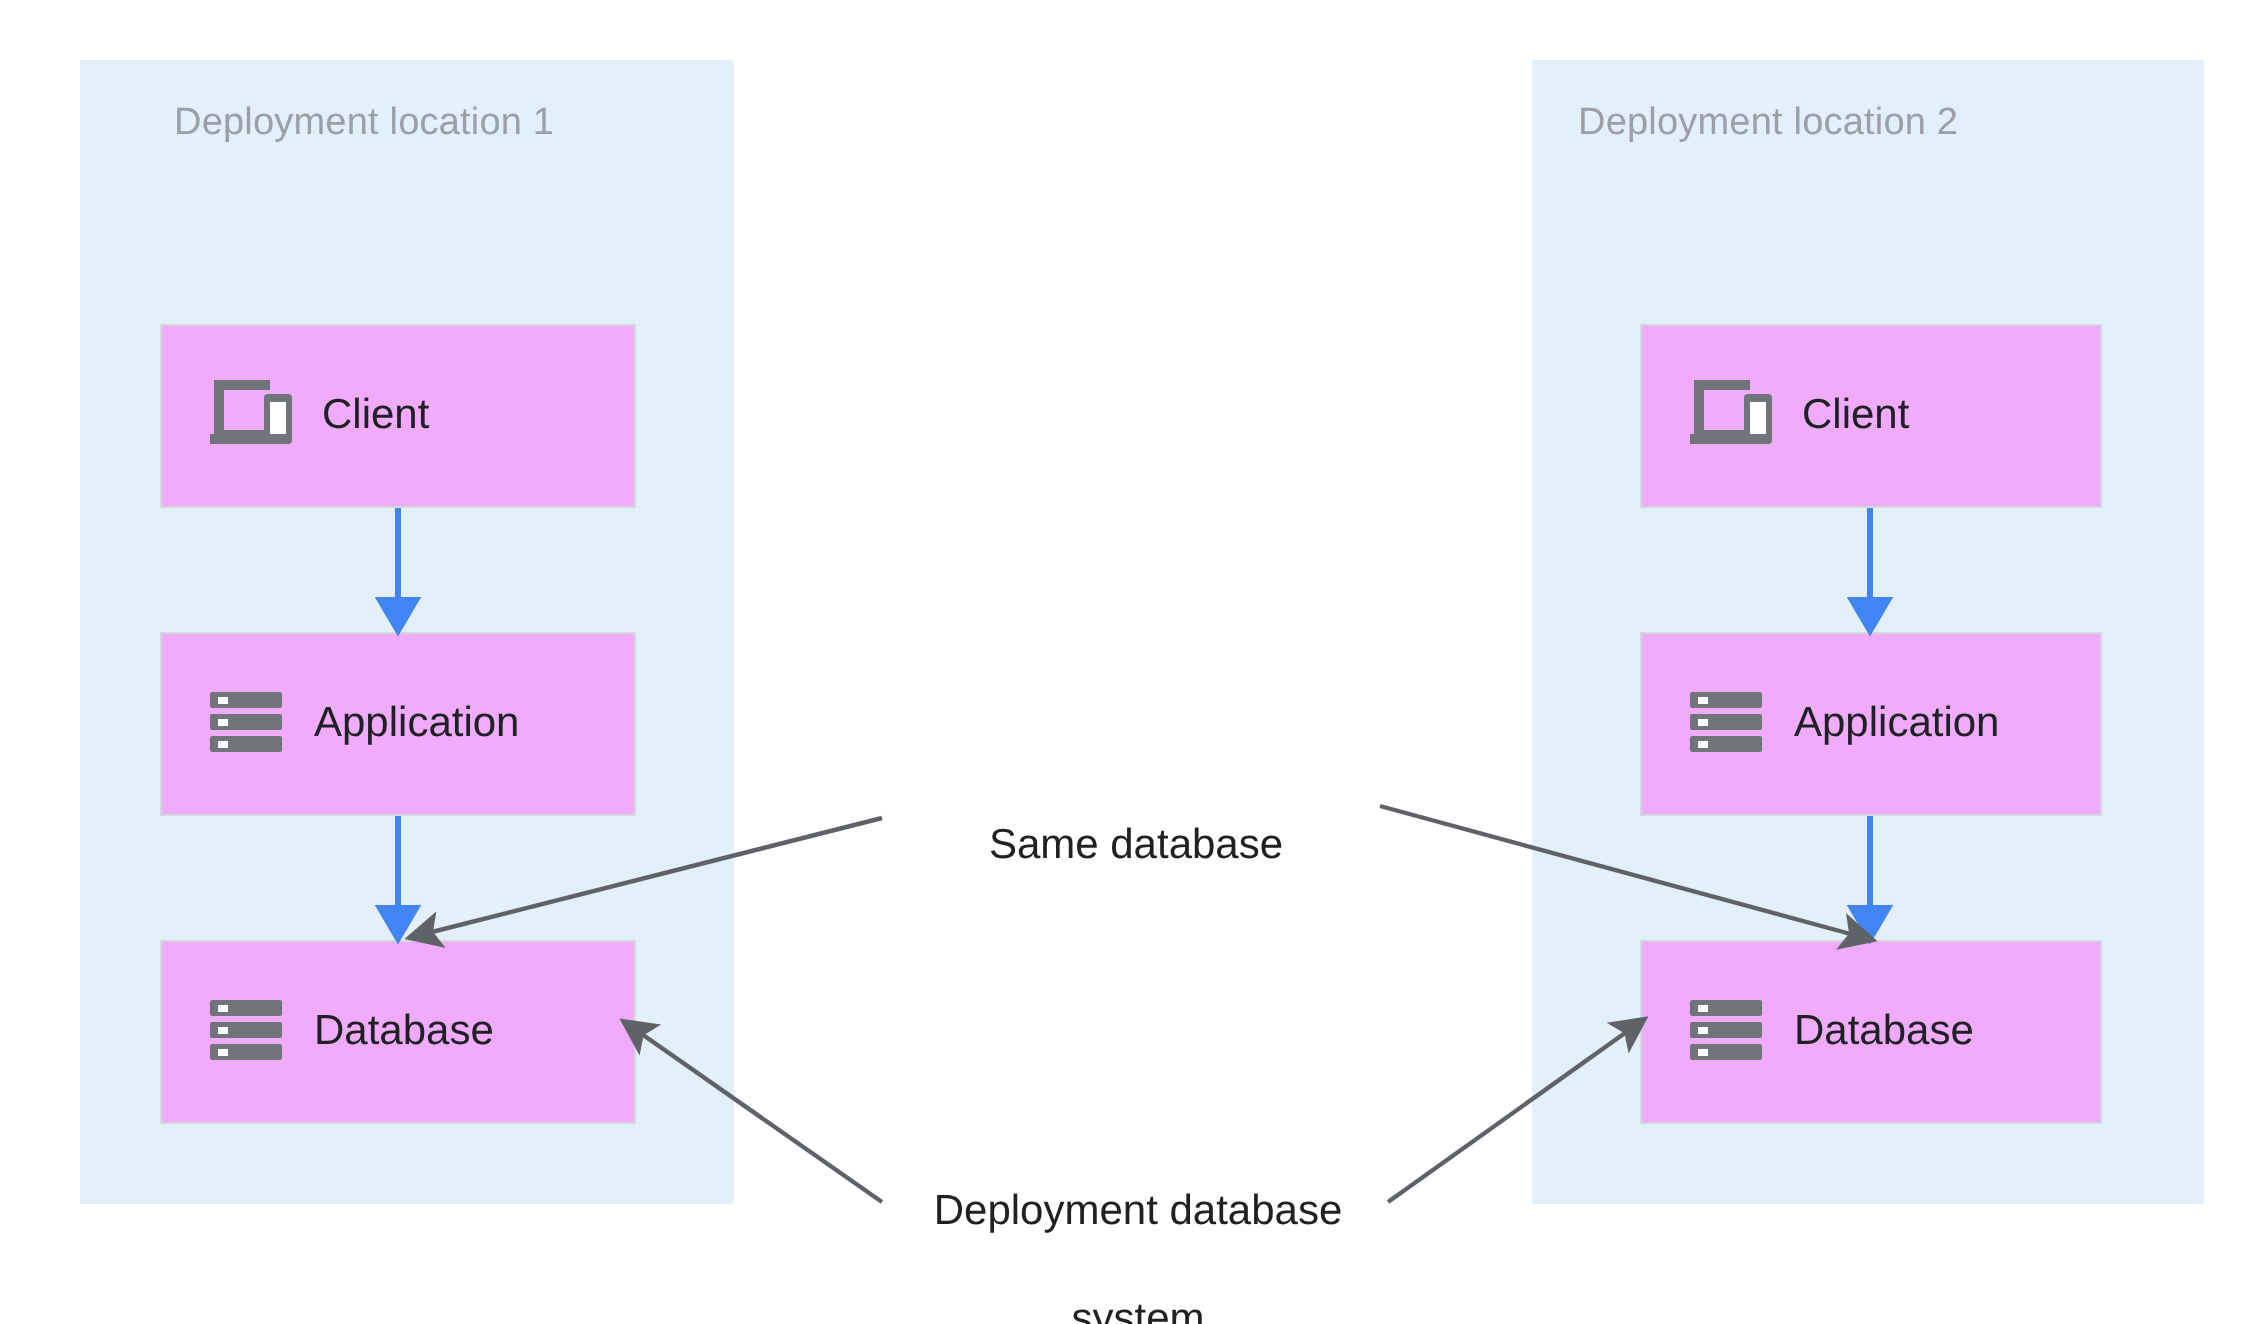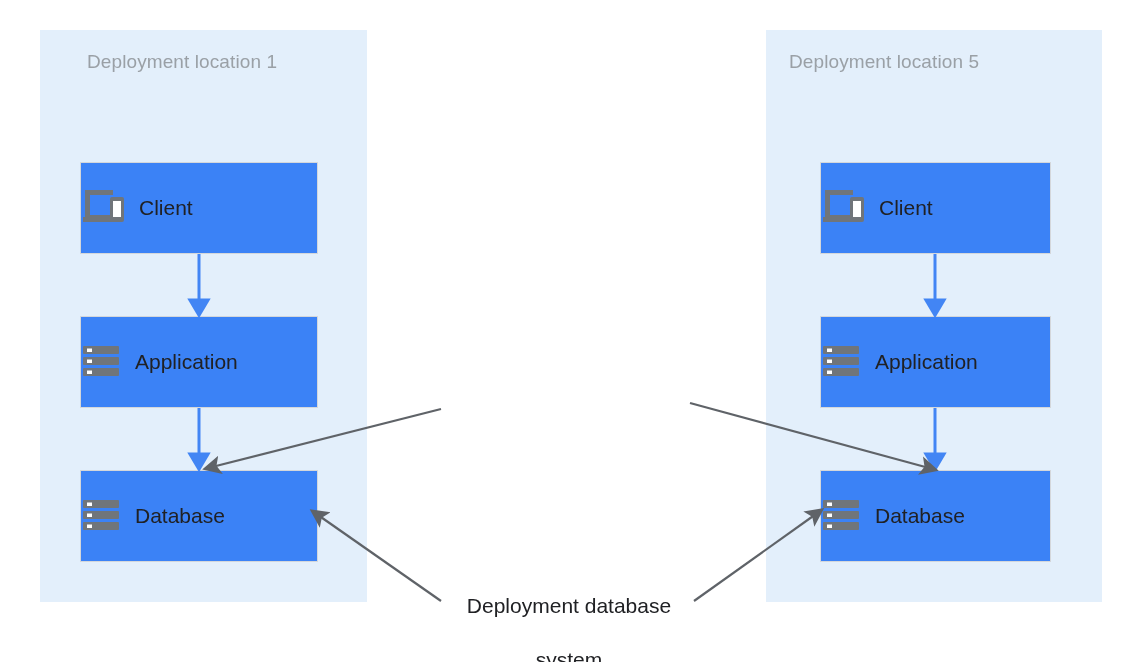--- a/index.html
+++ b/index.html
@@ -28,26 +28,27 @@
   .panel-label {
     position: absolute;
     color: #9AA0A6;
     font-size: 19px;
     line-height: 22px;
     letter-spacing: 0.1px;
     white-space: nowrap;
   }
   .node {
     position: absolute;
-    background: #3b82f6;
+    background: #f0abfc;
     border: 1px solid #D4D7DB;
     box-sizing: border-box;
     display: flex;
     align-items: center;
     gap: 14px;
+    padding-left: 22px;
   }
   .node-label {
     font-size: 21px;
     color: #202124;
     line-height: 24px;
     white-space: nowrap;
   }
   .icon {
     flex: 0 0 auto;
     display: block;
@@ -111,21 +112,21 @@
         <rect x="2" y="17" width="36" height="8" rx="1" fill="#70757A"></rect>
         <rect x="6" y="19.5" width="5" height="3.5" fill="#ffffff"></rect>
         <rect x="2" y="28" width="36" height="8" rx="1" fill="#70757A"></rect>
         <rect x="6" y="30.5" width="5" height="3.5" fill="#ffffff"></rect>
       </svg>
     </span>
     <span class="node-label">Database</span>
   </div>
 
   <div class="panel" style="left:766px; top:30px; width:336px; height:572px;"></div>
-  <div class="panel-label" style="left:789px; top:51px;">Deployment location 5</div>
+  <div class="panel-label" style="left:789px; top:51px;">Deployment location 2</div>
 
   <div class="node" style="left:820px; top:162px; width:231px; height:92px;">
     <span class="icon">
       <svg width="44" height="40" viewBox="0 0 44 40" aria-hidden="true">
         <path d="M4 4 h28 v5 h-23 v20 h23 v5 h-28 z" fill="#70757A"></path>
         <rect x="2" y="31" width="30" height="5" fill="#70757A"></rect>
         <rect x="29" y="11" width="14" height="25" rx="2" fill="#70757A"></rect>
         <rect x="32" y="15" width="8" height="16" fill="#ffffff"></rect>
       </svg>
     </span>
@@ -154,20 +155,21 @@
         <rect x="2" y="17" width="36" height="8" rx="1" fill="#70757A"></rect>
         <rect x="6" y="19.5" width="5" height="3.5" fill="#ffffff"></rect>
         <rect x="2" y="28" width="36" height="8" rx="1" fill="#70757A"></rect>
         <rect x="6" y="30.5" width="5" height="3.5" fill="#ffffff"></rect>
       </svg>
     </span>
     <span class="node-label">Database</span>
   </div>
 
   <div class="annotation" style="left:440px; top:382px; width:256px;">
+    <div>Same database</div>
   </div>
 
   <div class="annotation" style="left:438px; top:565px; width:262px;">
     <div>Deployment database</div>
     <div>system</div>
   </div>
 
   <svg class="overlay" aria-hidden="true">
     <defs>
       <marker id="blue-head" markerWidth="9" markerHeight="9" refX="3.2" refY="4.5" orient="auto" markerUnits="strokeWidth">

